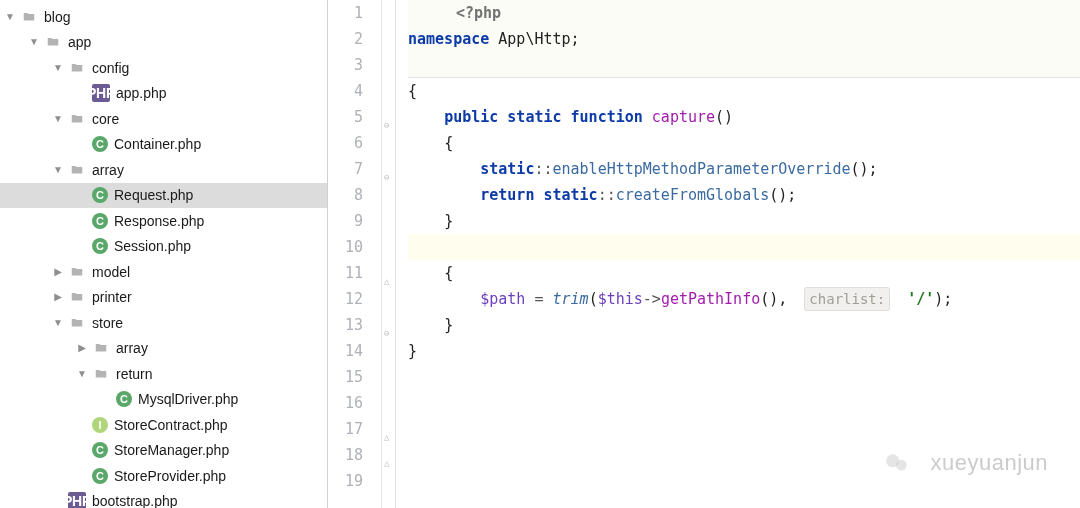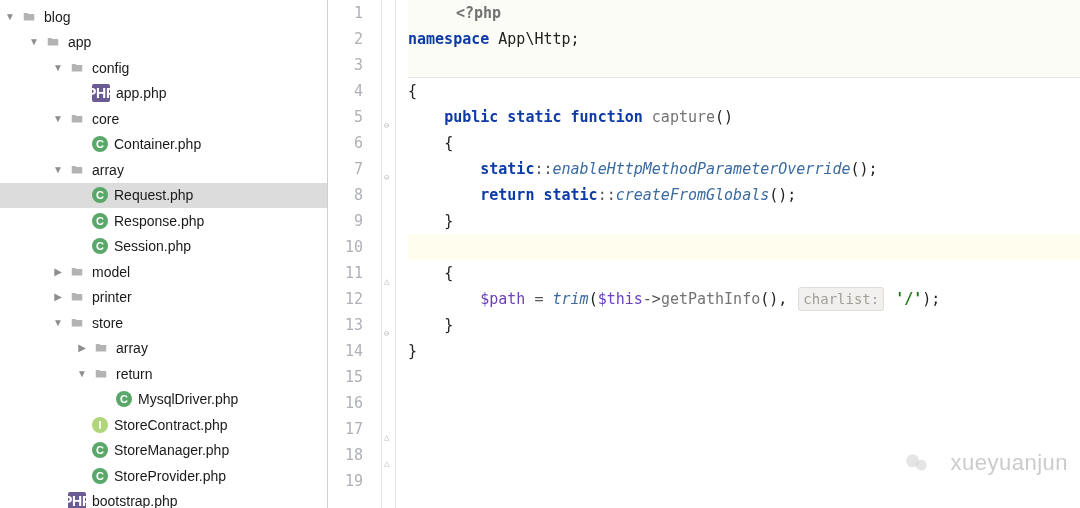--- a/index.html
+++ b/index.html
@@ -130,44 +130,44 @@
       width: 120px; height: 3px;
       background: #5d8fdb;
     }
     .guide {
       color: #d0d0d0;
       user-select: none;
     }
     
     .tk-tag { color: #737373; font-weight: 700; margin-left: 48px; }
     .tk-kw  { color: #0c3aa7; font-weight: 600; }
-    .tk-fn  { color: #737373; }
+    .tk-fn  { color: #a21caf; }
     .tk-type{ color: #3a3a3a; font-style: italic; }
     .tk-id  { color: #3a6aa0; font-style: italic; }
     .tk-var { color: #6b3fbf; }
     .tk-str { color: #1f7a1f; font-weight: 600; }
     .tk-op  { color: #555; }
     .tk-plain { color: #222; }
-    .tk-method-i { color: #3a6aa0; font-style: italic; }
+    .tk-method-i { color: #3a6aa0; }
     .hint {
       background: #f2f0ee;
       border: 1px solid #e0ddd9;
       border-radius: 3px;
       color: #a19e97;
       font-style: normal;
       padding: 3px 4px;
-      margin: 0 2px;
+      margin: 0 8px;
       font-size: 14px;
     }
     .sep-line {
       border-bottom: 1px solid #e4e4e4;
     }
     .watermark {
       position: absolute;
-      right: 12px; bottom: 32px;
+      right: 32px; bottom: 32px;
       font-size: 22px;
       color: rgba(160,160,160,0.55);
       font-family: -apple-system, sans-serif;
       letter-spacing: 0.5px;
       display: flex; align-items:flex-start; gap:20px;
       pointer-events: none;
     }
     .watermark .wx {
       width: 26px; height: 26px;
       opacity: 0.5;

